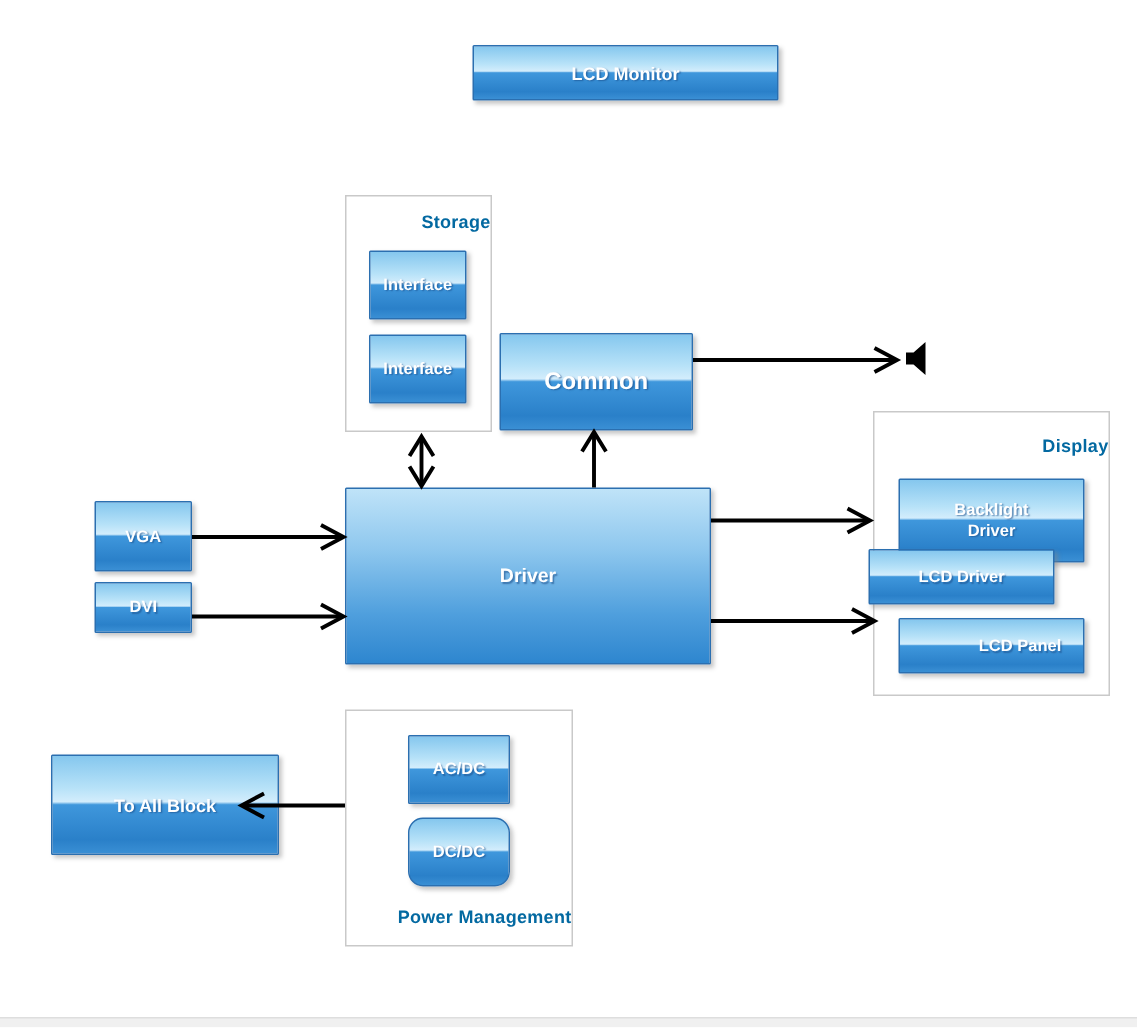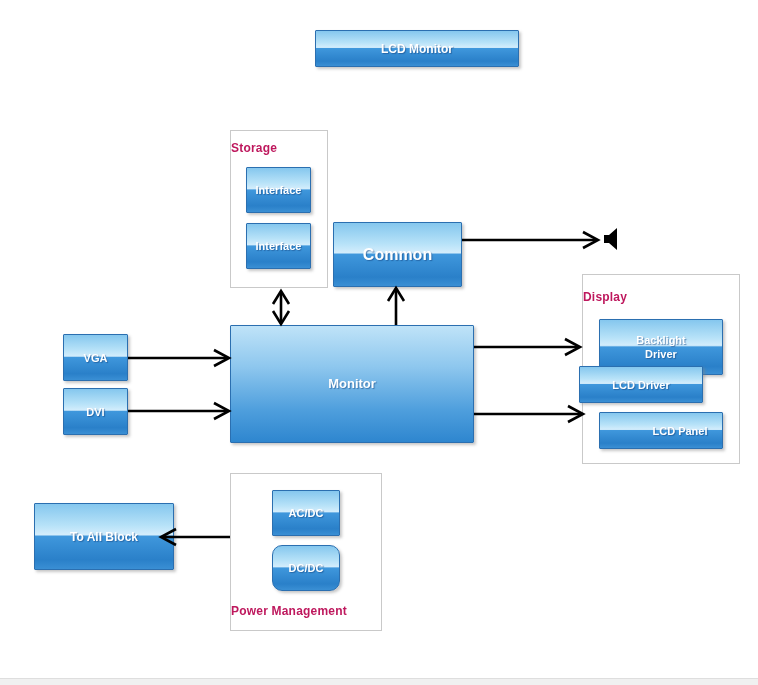--- a/index.html
+++ b/index.html
@@ -5,22 +5,22 @@
   html,body{margin:0;padding:0;background:#ffffff;}
   #canvas{
     position:relative;width:758px;height:685px;background:#ffffff;overflow:hidden;
     font-family:"Liberation Sans",sans-serif;
   }
   
   .container{
     position:absolute;background:#ffffff;border:1px solid #c9c9c9;box-sizing:border-box;
   }
   .container-label{
-    position:absolute;left:0;right:0;text-align:left;
-    font-size:12px;font-weight:bold;color:#be185d;letter-spacing:.2px;
+    position:absolute;left:0;right:0;text-align:right;
+    font-size:12px;font-weight:bold;color:#0369a1;letter-spacing:.2px;
   }
   
   .block{
     position:absolute;box-sizing:border-box;
     border:1px solid #2b6fb0;border-radius:1px;
     display:flex;align-items:center;justify-content:center;text-align:center;
     color:#ffffff;font-weight:bold;font-size:11px;line-height:14px;
     text-shadow:1px 1px 1px rgba(25,75,135,.6);
     box-shadow:2px 2px 3px rgba(130,130,130,.45);
     background:linear-gradient(180deg,#85c7ee 0%,#b7e2f8 33%,#d3edfc 47%,#3f97dc 50%,#2a80c9 86%,#3a8fd4 100%);
@@ -58,31 +58,31 @@
   </div>
 
   <div class="block" style="left:315px;top:30px;width:204px;height:37px;font-size:12px;">LCD Monitor</div>
 
   <div class="block" style="left:246px;top:167px;width:65px;height:46px;">Interface</div>
   <div class="block" style="left:246px;top:223px;width:65px;height:46px;">Interface</div>
 
   <div class="block" style="left:333px;top:222px;width:129px;height:65px;font-size:16px;">Common</div>
 
   <div class="block" style="left:63px;top:334px;width:65px;height:47px;">VGA</div>
-  <div class="block" style="left:63px;top:388px;width:65px;height:47px;">DVI</div>
+  <div class="block" style="left:63px;top:388px;width:65px;height:34px;">DVI</div>
 
-  <div class="block smooth" style="left:230px;top:325px;width:244px;height:118px;">Monitor</div>
+  <div class="block smooth" style="left:230px;top:325px;width:244px;height:118px;">Driver</div>
 
   <div class="block" style="left:599px;top:319px;width:124px;height:56px;">
     <span class="narrow-text">Backlight Driver</span>
   </div>
   <div class="block" style="left:579px;top:366px;width:124px;height:37px;">LCD Driver</div>
   <div class="block" style="left:599px;top:412px;width:124px;height:37px;padding-left:38px;">LCD Panel</div>
 
-  <div class="block" style="left:34px;top:503px;width:140px;height:67px;font-size:12px;">To All Block</div>
+  <div class="block" style="left:34px;top:503px;width:152px;height:67px;font-size:12px;">To All Block</div>
 
   <div class="block" style="left:272px;top:490px;width:68px;height:46px;">AC/DC</div>
   <div class="block" style="left:272px;top:545px;width:68px;height:46px;border-radius:10px;">DC/DC</div>
 
   <svg id="overlay" width="758" height="685" viewBox="0 0 758 685">
 
     <g>
       <line class="arrow-line" x1="128" y1="358" x2="228" y2="358"></line>
       <polyline class="arrow-head" points="214,350 229,358 214,366"></polyline>
     </g>

